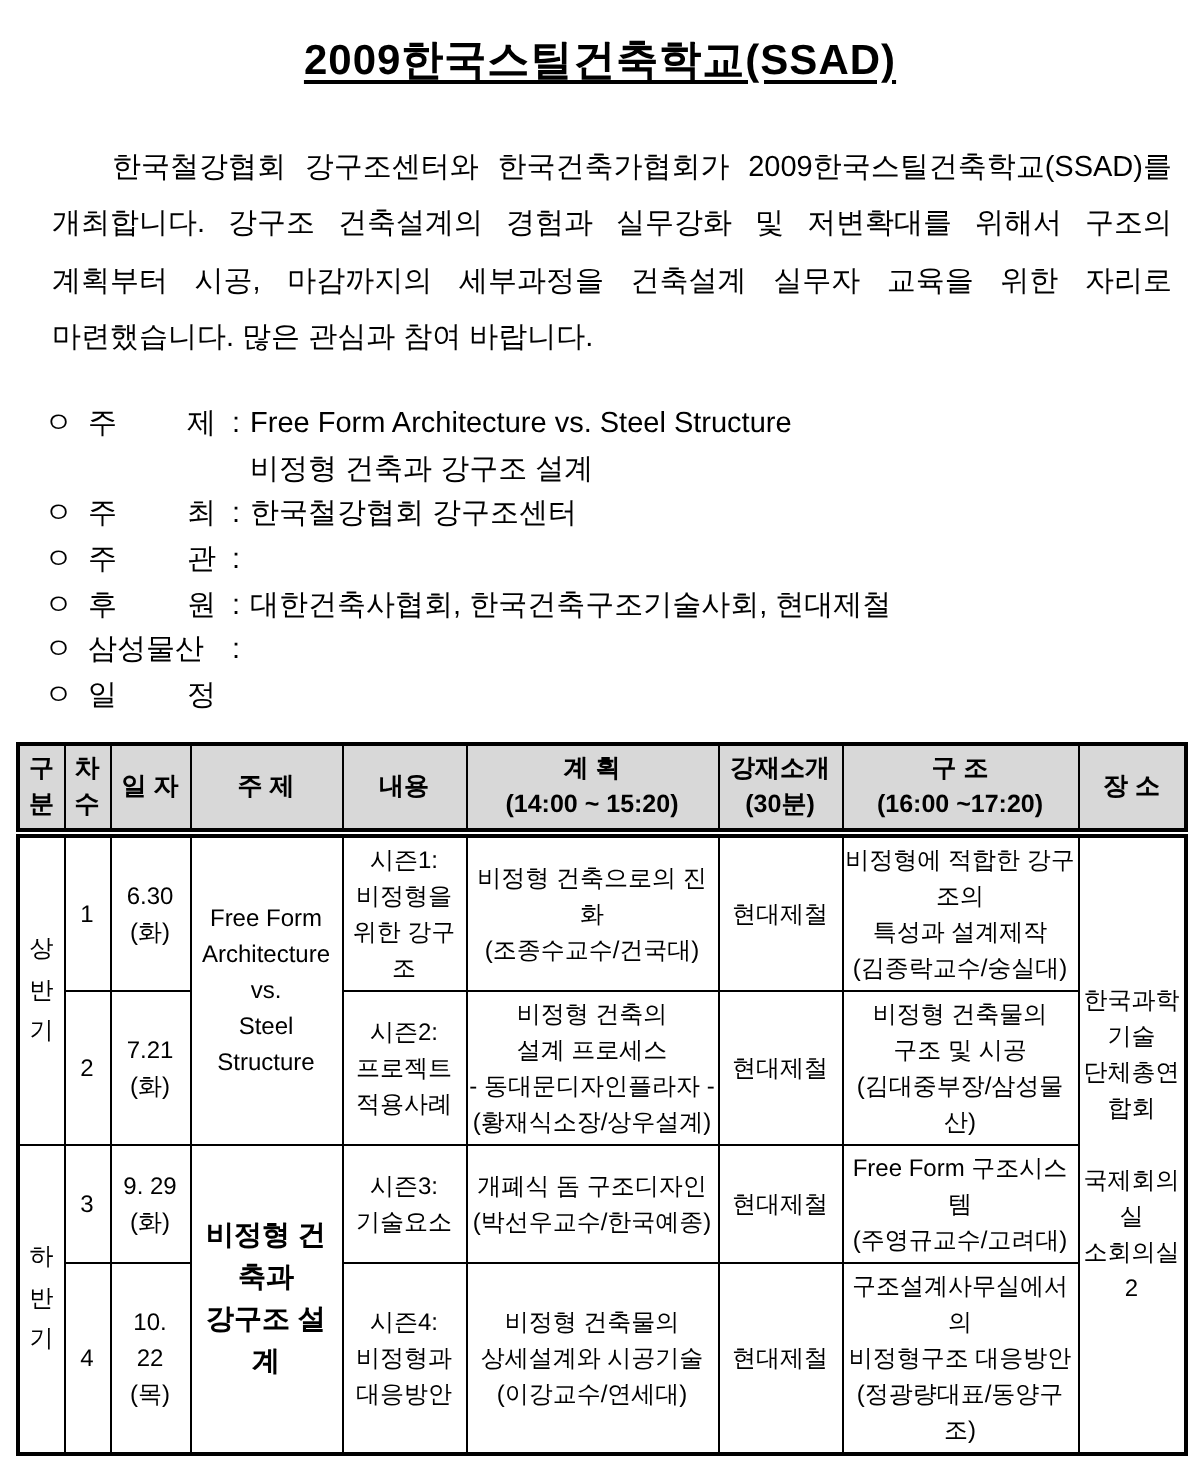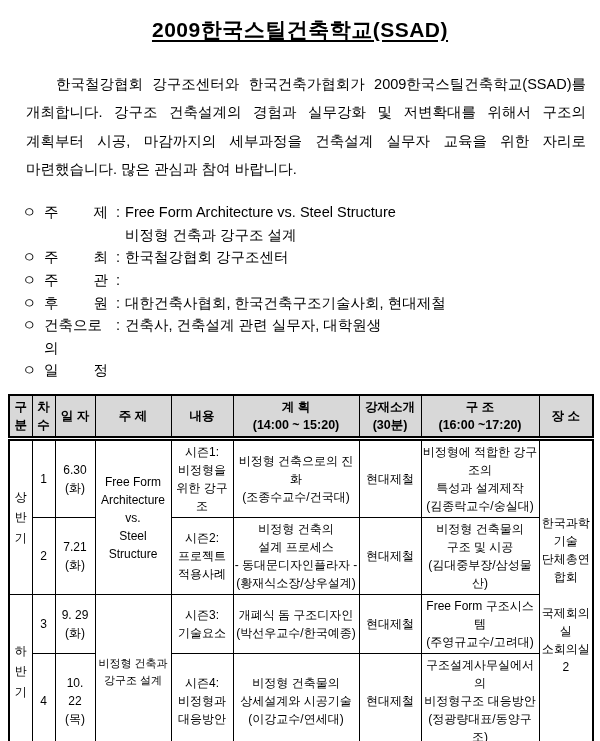--- a/index.html
+++ b/index.html
@@ -60,21 +60,21 @@
     border-bottom:5px double #000;
     padding:2px 0;
   }
   .schedule td {
     font-size:12px;
     line-height:1.5;
     padding:2px 1px;
     background:#fff;
   }
   td.group-cell { word-break:break-all; line-height:1.7; }
-  td.topic-bold { font-weight:normal; font-size:11px; }
+  td.topic-bold { font-weight:bold; font-size:14px; }
   tr.r1 td { height:58px; }
   tr.r2 td { height:74px; }
   tr.r3 td { height:46px; }
   tr.r4 td { height:70px; }
 </style>
 </head>
 <body>
 
 <div class="page">
 
@@ -102,23 +102,22 @@
       <span class="b-colon">:</span>
     </div>
     <div class="bullet-line">
       <span class="b-marker">ㅇ</span>
       <span class="b-label">후 원</span>
       <span class="b-colon">:</span>
       <span class="b-value">대한건축사협회, 한국건축구조기술사회, 현대제철</span>
     </div>
     <div class="bullet-line">
       <span class="b-marker">ㅇ</span>
-      <span class="b-label">건축으로의</span>
-      <span class="b-colon">:</span>
-      <span class="b-value">건축사, 건축설계 관련 실무자, 대학원생</span>
+      <span class="b-label">삼성물산</span>
+      <span class="b-colon">:</span>
     </div>
     <div class="bullet-line">
       <span class="b-marker">ㅇ</span>
       <span class="b-label">일 정</span>
       <span class="b-colon"></span>
       <span class="b-value"></span>
     </div>
   </div>
 
   <table class="schedule">

